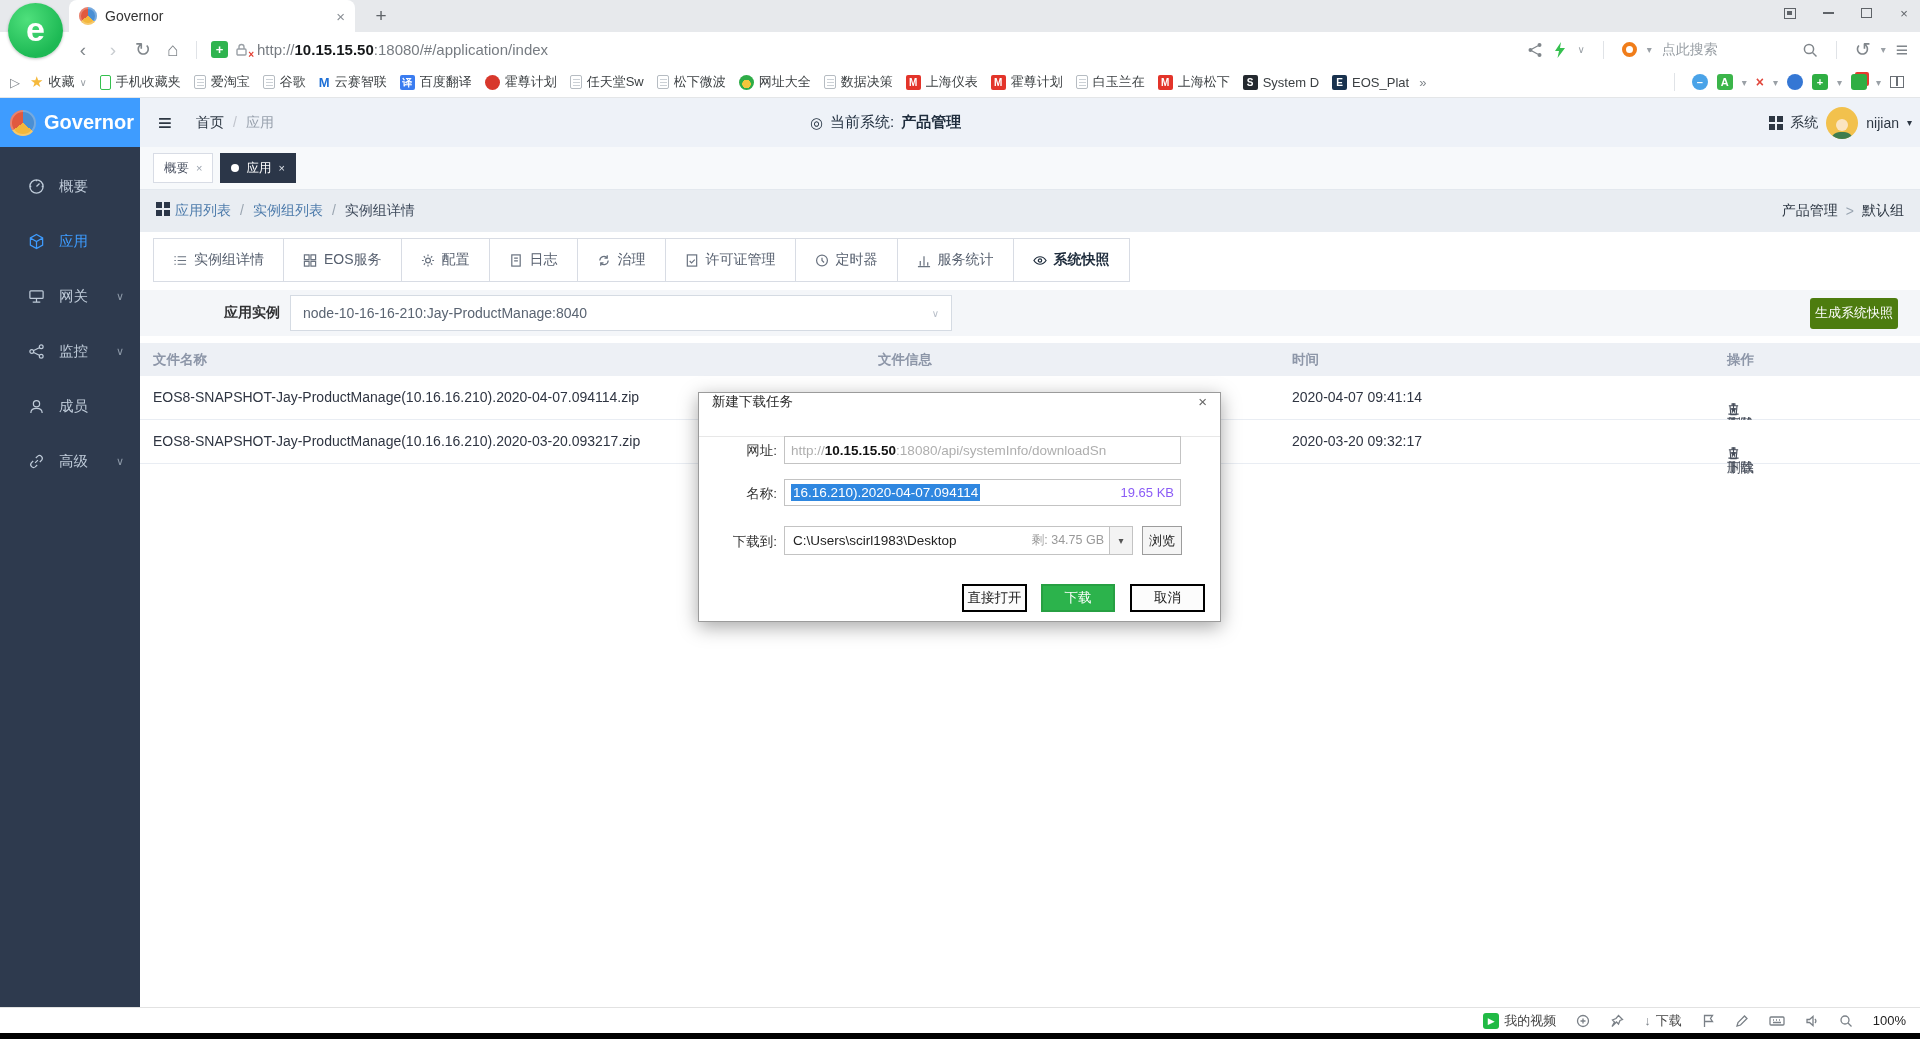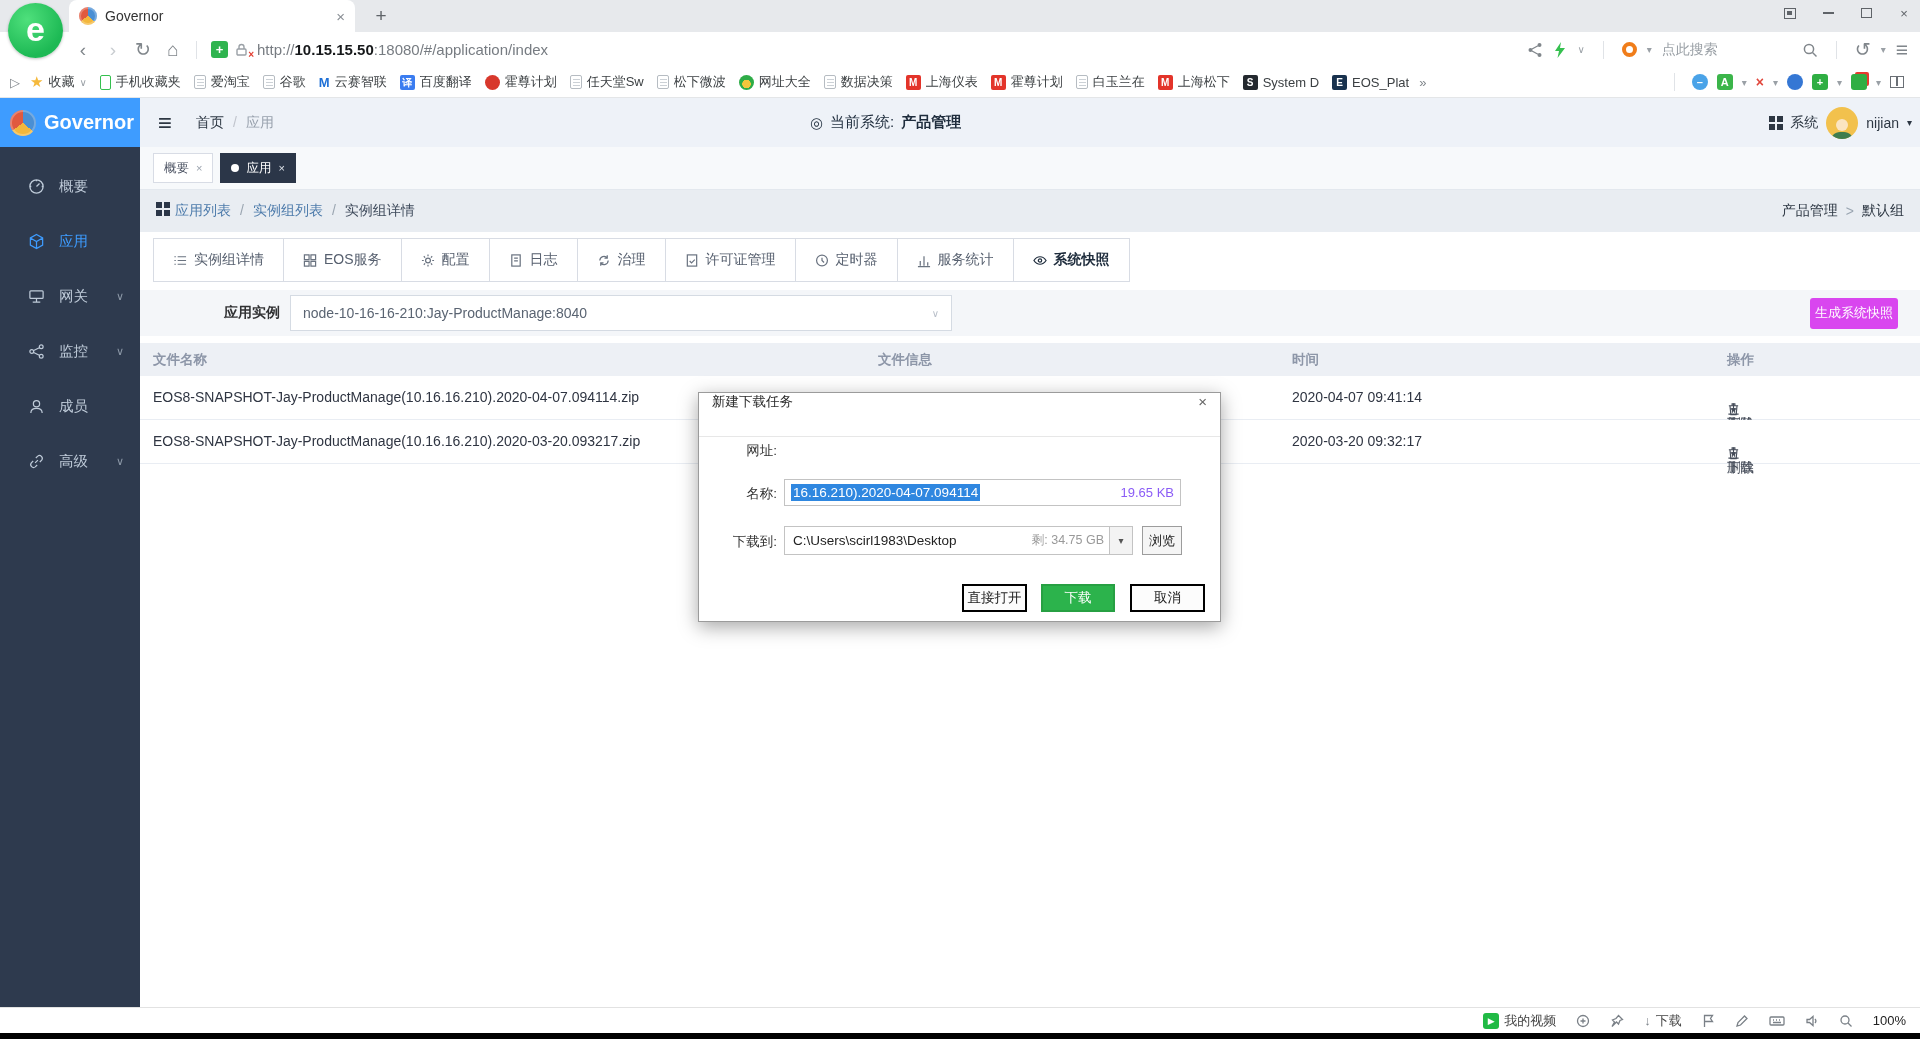--- a/index.html
+++ b/index.html
@@ -104,21 +104,21 @@
   .stab:first-child{margin-left:0}
   .stab.active{color:#1f2d3d;font-weight:700}
   .stab svg{stroke:#6a7380;fill:none;stroke-width:1.3}
   .stab.active svg{stroke:#1f2d3d}
 
   #toolbar{position:absolute;left:0;top:143px;width:1780px;height:46px;background:#f4f6f9;display:flex;align-items:center}
   #inst-label{position:absolute;left:40px;width:100px;text-align:right;font-size:14px;font-weight:700;color:#303133}
   #inst-select{position:absolute;left:150px;width:662px;height:36px;background:#fff;border:1px solid #d5dbe3;border-radius:0;
     display:flex;align-items:center;padding:0 12px;font-size:14px;color:#5a6472}
   #inst-select .caret{margin-left:auto;color:#b8bfc9}
-  #gen-btn{position:absolute;left:1670px;width:88px;height:31px;background:#d946ef;color:#fff;font-size:13px;border:none;border-radius:3px}
+  #gen-btn{position:absolute;left:1670px;width:88px;height:31px;background:#4d7c0f;color:#fff;font-size:13px;border:none;border-radius:3px}
 
   #thead{position:absolute;left:0;top:196px;width:1780px;height:33px;background:#edf0f5;font-size:13.5px;font-weight:700;color:#8d96a8}
   #thead span{position:absolute;top:8px}
   .trow{position:absolute;left:0;width:1780px;height:44px;border-bottom:1px solid #e9edf3;font-size:14px;color:#2f3542;background:#fff}
   .trow span{position:absolute;top:13px;white-space:nowrap}
   .c-name{left:13px}
   .c-time{left:1152px}
   .c-act{left:1587px;display:flex;gap:20px}
   .actbtn{display:flex;align-items:center;gap:5px;color:#454c59;font-size:13.5px}
   .actbtn svg{stroke:#454c59;fill:none;stroke-width:1.2}
@@ -549,20 +549,23 @@
       </span>
     </div>
   </div>
 
   <div id="dialog">
     <div id="dlg-title">
       <span>新建下载任务</span>
       <span id="dlg-close">×</span>
     </div>
     <span class="dlg-label" style="top:49px">网址:</span>
+    <div class="dlg-input" id="f-url">
+      <span><span>http://</span><b>10.15.15.50</b><span>:18080/api/systemInfo/downloadSn</span></span>
+    </div>
     <span class="dlg-label" style="top:92px">名称:</span>
     <div class="dlg-input" id="f-name">
       <span class="sel">16.16.210).2020-04-07.094114</span>
       <span class="kb">19.65 KB</span>
     </div>
     <span class="dlg-label" style="top:140px">下载到:</span>
     <div class="dlg-input" id="f-dest">
       <span style="padding-left:2px">C:\Users\scirl1983\Desktop</span>
       <span class="free">剩: 34.75 GB</span>
       <span class="dd">▾</span>

